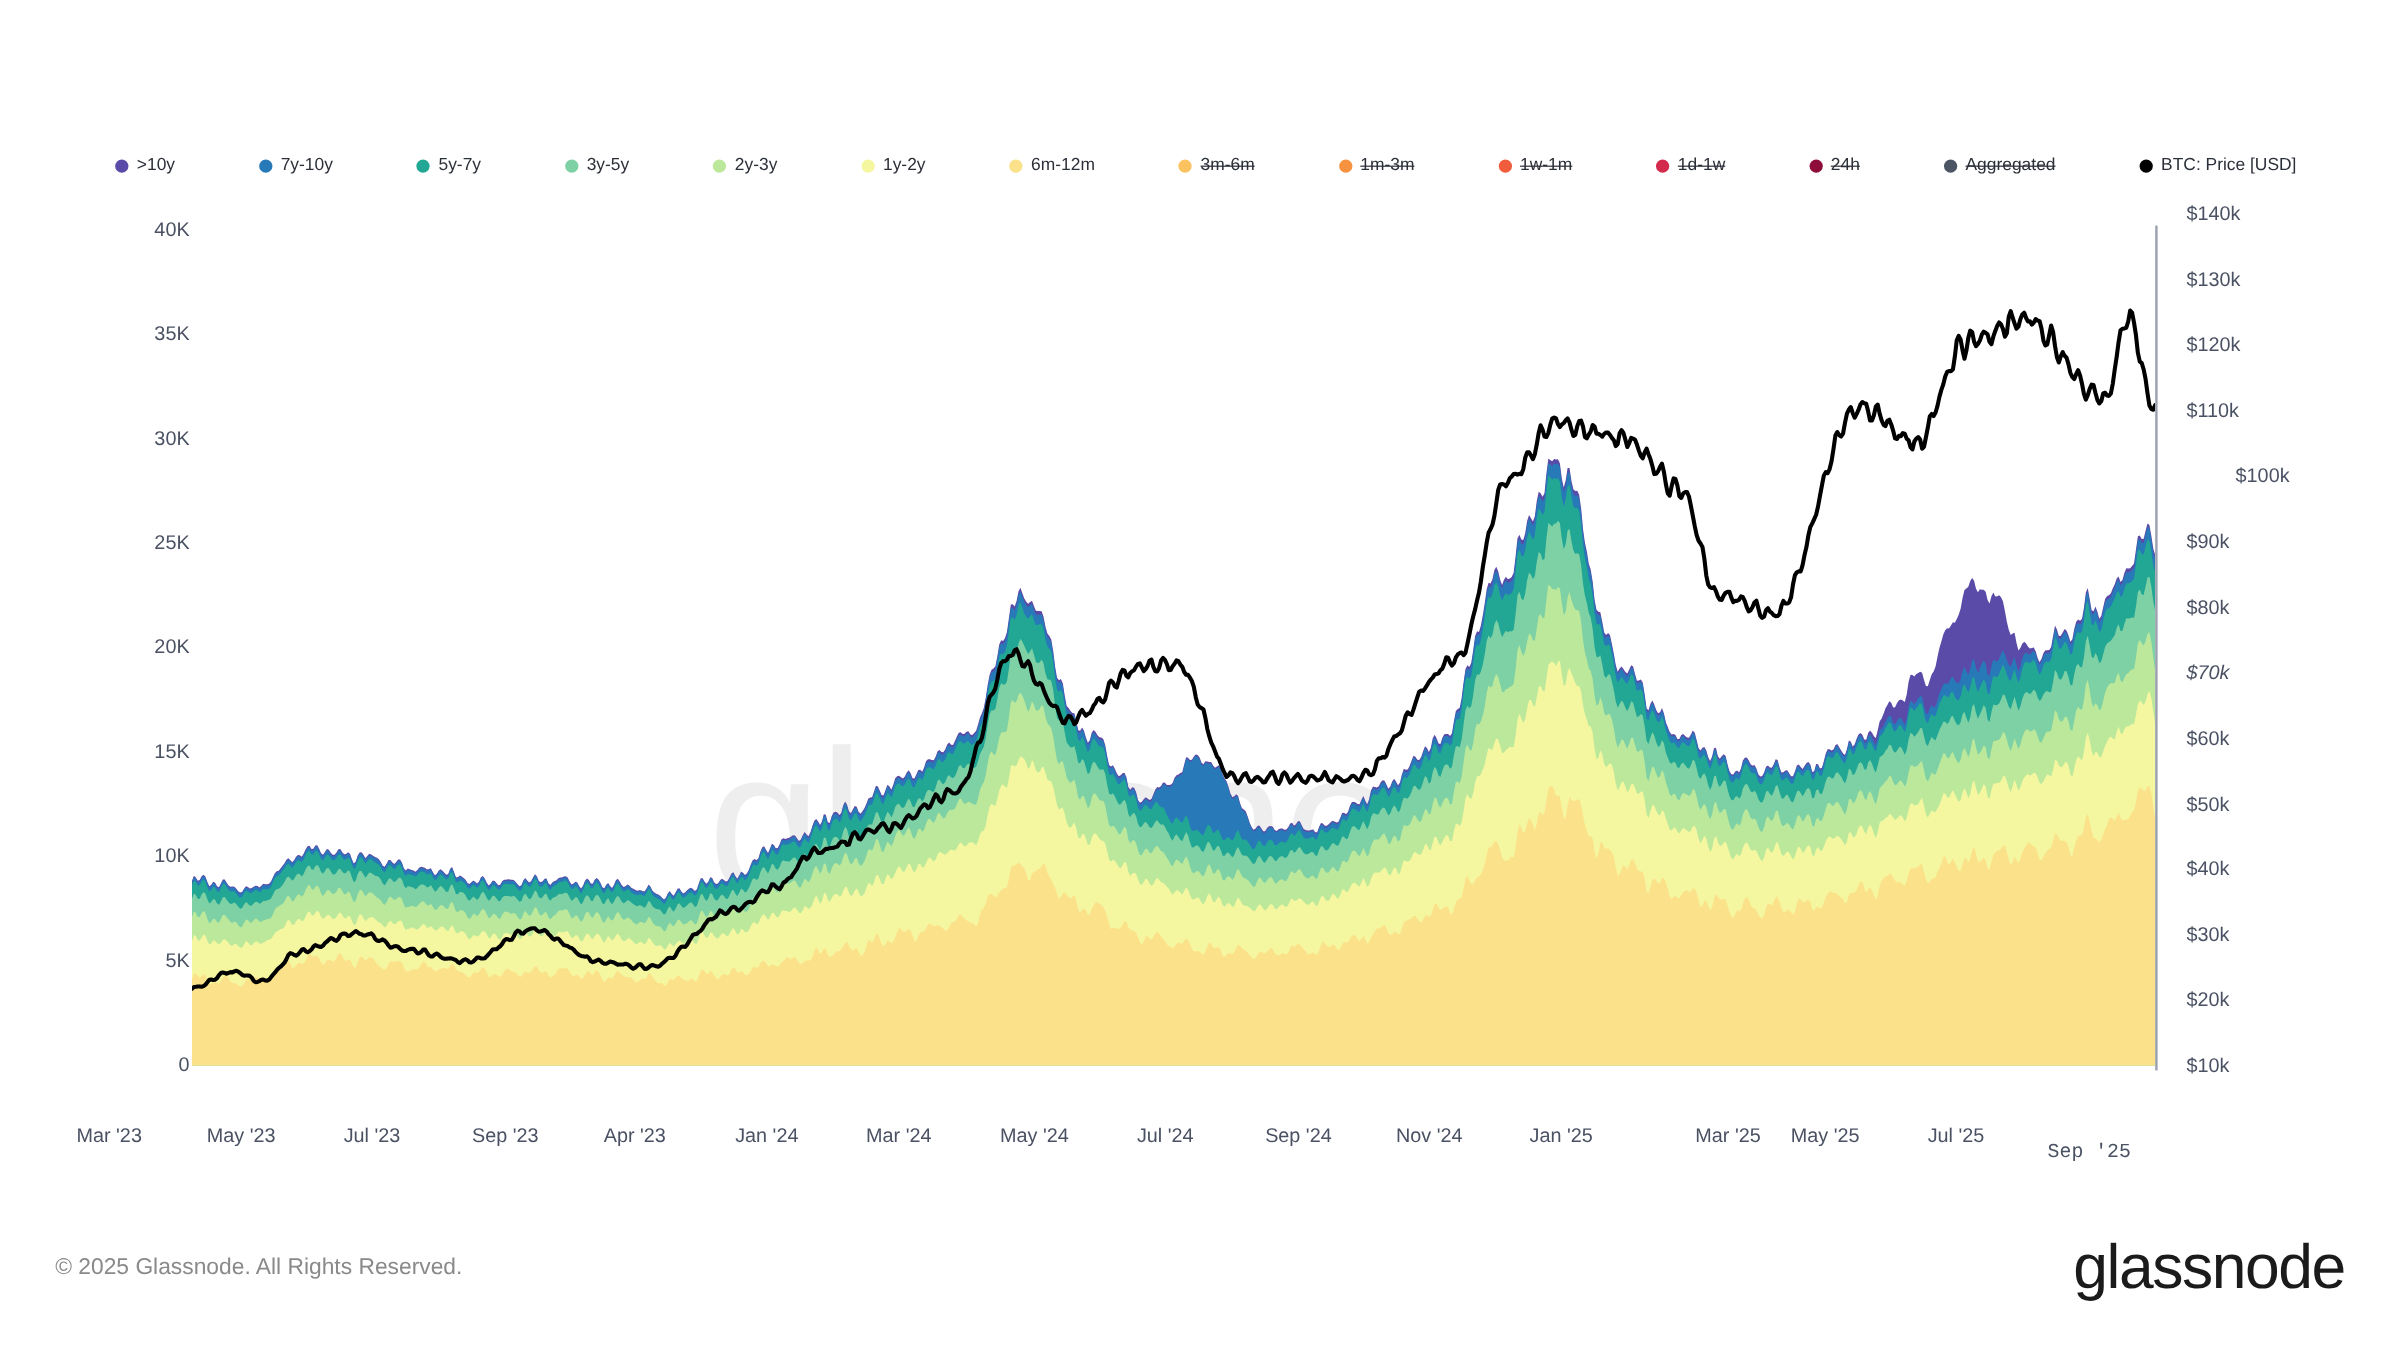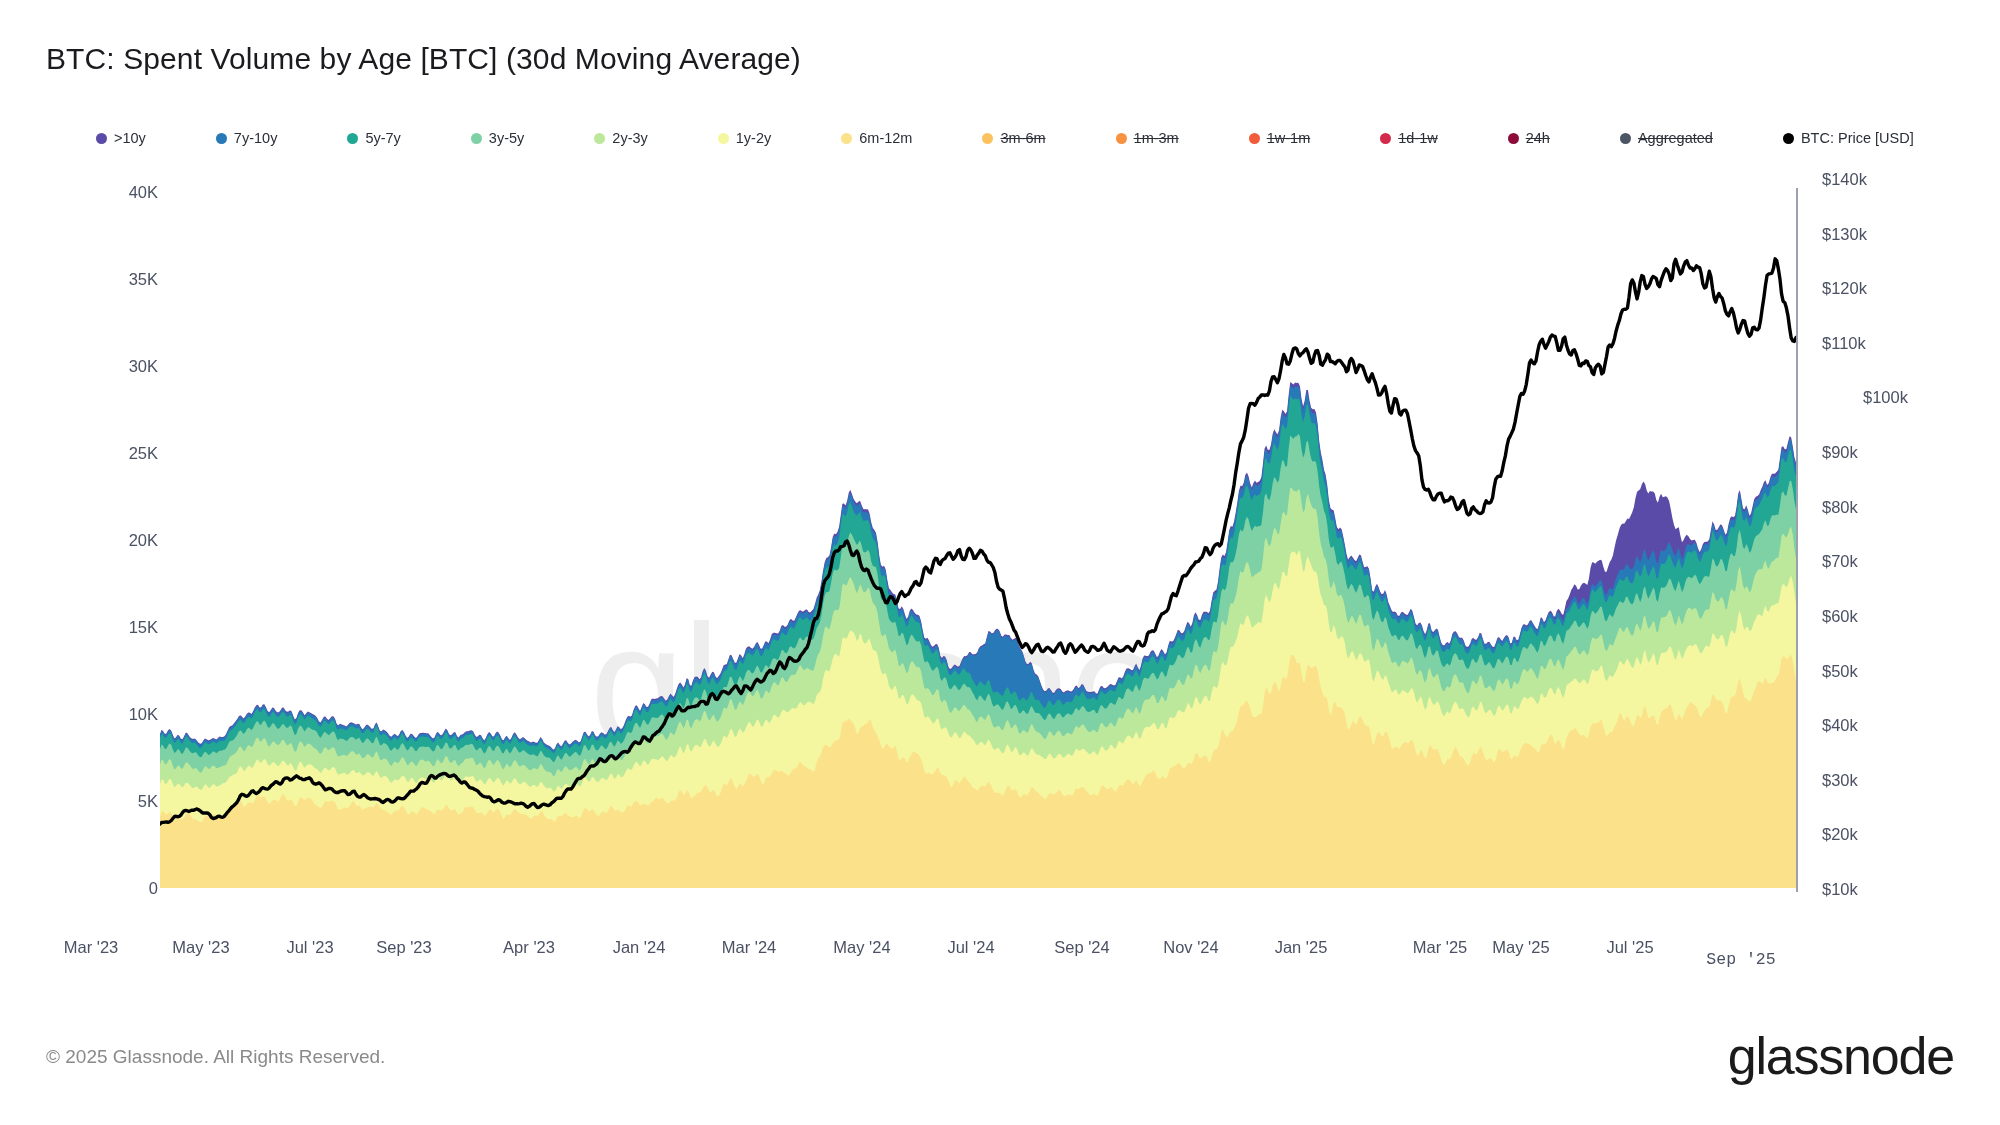--- a/index.html
+++ b/index.html
@@ -144,21 +144,20 @@
     color: #1b1b1b;
     letter-spacing: -1.2px;
     line-height: 1;
   }
 </style>
 </head>
 <body>
 
 <div id="page">
 
-  <div id="chart-title">BTC: Spent Volume by Age [BTC] (30d Moving Average)</div>
 
   <div id="legend">
       <div class="legend-item">
         <span class="legend-dot" style="background: rgb(91, 75, 168);"></span>
         <span class="legend-label">&gt;10y</span>
       </div>
       <div class="legend-item">
         <span class="legend-dot" style="background: rgb(39, 121, 184);"></span>
         <span class="legend-label">7y-10y</span>
       </div>
@@ -239,34 +238,34 @@
       <div class="axis-label" style="top: 279px;">35K</div>
       <div class="axis-label" style="top: 192px;">40K</div>
     </div>
   <div id="y-right-axis">
       <div class="axis-label" style="top: 889px;">$10k</div>
       <div class="axis-label" style="top: 834.385px;">$20k</div>
       <div class="axis-label" style="top: 779.769px;">$30k</div>
       <div class="axis-label" style="top: 725.154px;">$40k</div>
       <div class="axis-label" style="top: 670.538px;">$50k</div>
       <div class="axis-label" style="top: 615.923px;">$60k</div>
-      <div class="axis-label" style="top: 561.308px;">$70k</div>
+      <div class="axis-label" style="top: 561.308px; font-style: italic;">$70k</div>
       <div class="axis-label" style="top: 506.692px; text-align: right;">$80k</div>
       <div class="axis-label" style="top: 452.077px;">$90k</div>
       <div class="axis-label" style="top: 397.462px; margin-left: 41px;">$100k</div>
       <div class="axis-label" style="top: 342.846px;">$110k</div>
       <div class="axis-label" style="top: 288.231px;">$120k</div>
       <div class="axis-label" style="top: 233.615px;">$130k</div>
       <div class="axis-label" style="top: 179px;">$140k</div>
     </div>
   <div id="x-axis">
       <div class="axis-label" style="left: 91px; top: 0px;">Mar '23</div>
       <div class="axis-label" style="left: 201px; top: 0px;">May '23</div>
       <div class="axis-label" style="left: 310px; top: 0px;">Jul '23</div>
-      <div class="axis-label" style="left: 404px; top: 0px;">Sep '23</div>
+      <div class="axis-label" style="left: 421px; top: 0px;">Sep '23</div>
       <div class="axis-label" style="left: 529px; top: 0px;">Apr '23</div>
       <div class="axis-label" style="left: 639px; top: 0px;">Jan '24</div>
       <div class="axis-label" style="left: 749px; top: 0px;">Mar '24</div>
       <div class="axis-label" style="left: 862px; top: 0px;">May '24</div>
       <div class="axis-label" style="left: 971px; top: 0px;">Jul '24</div>
       <div class="axis-label" style="left: 1082px; top: 0px;">Sep '24</div>
       <div class="axis-label" style="left: 1191px; top: 0px;">Nov '24</div>
       <div class="axis-label" style="left: 1301px; top: 0px;">Jan '25</div>
       <div class="axis-label" style="left: 1440px; top: 0px;">Mar '25</div>
       <div class="axis-label" style="left: 1521px; top: 0px;">May '25</div>

